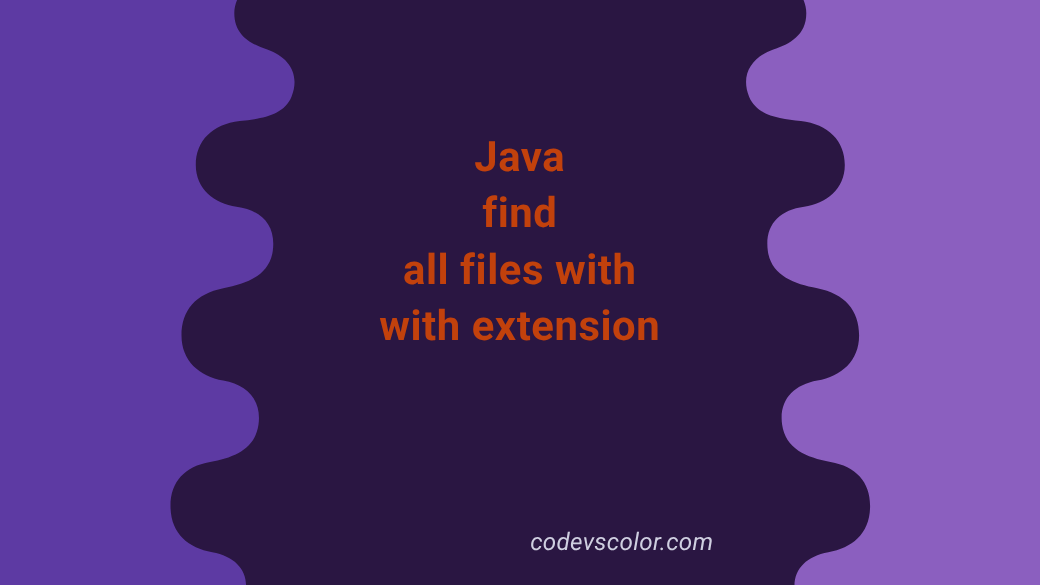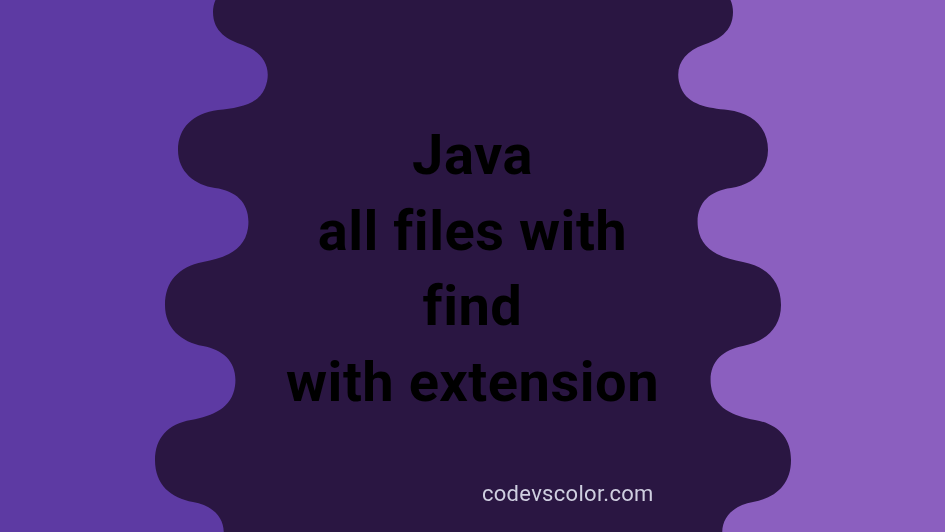--- a/index.html
+++ b/index.html
@@ -46,35 +46,36 @@
     }
     .title-wrap {
       position: absolute;
       z-index: 2;
       top: 118px;
       left: 0;
       width: 100%;
       text-align: center;
     }
     .title-line {
-      color: #000000;
-      font-size: 56px;
+      color: #c2410c;
+      font-size: 38px;
       font-weight: 700;
       line-height: 1.35;
       letter-spacing: 0.5px;
     }
     .watermark {
       position: absolute;
       z-index: 2;
       bottom: 26px;
       left: 51%;
       color: #cfcfe0;
       font-size: 22px;
       font-weight: 400;
       letter-spacing: 0.3px;
+      font-style: italic;
     }
   </style>
 </head>
 <body>
 
 <div class="hero">
   <div class="bg-left"></div>
   <div class="bg-right"></div>
 
   <svg class="blob" viewBox="0 0 700 560" xmlns="http://www.w3.org/2000/svg">
@@ -111,19 +112,19 @@
       C115,128 135,125 142,108
       C150,88 140,72 120,65
       C105,60 90,52 90,32
       C90,15 105,0 120,0
       Z
     "></path>
   </svg>
 
   <div class="title-wrap">
     <div class="title-line">Java</div>
+    <div class="title-line">find</div>
     <div class="title-line">all files with</div>
-    <div class="title-line">find</div>
     <div class="title-line">with extension</div>
   </div>
 
   <div class="watermark">codevscolor.com</div>
 </div>
 
 </body></html>

